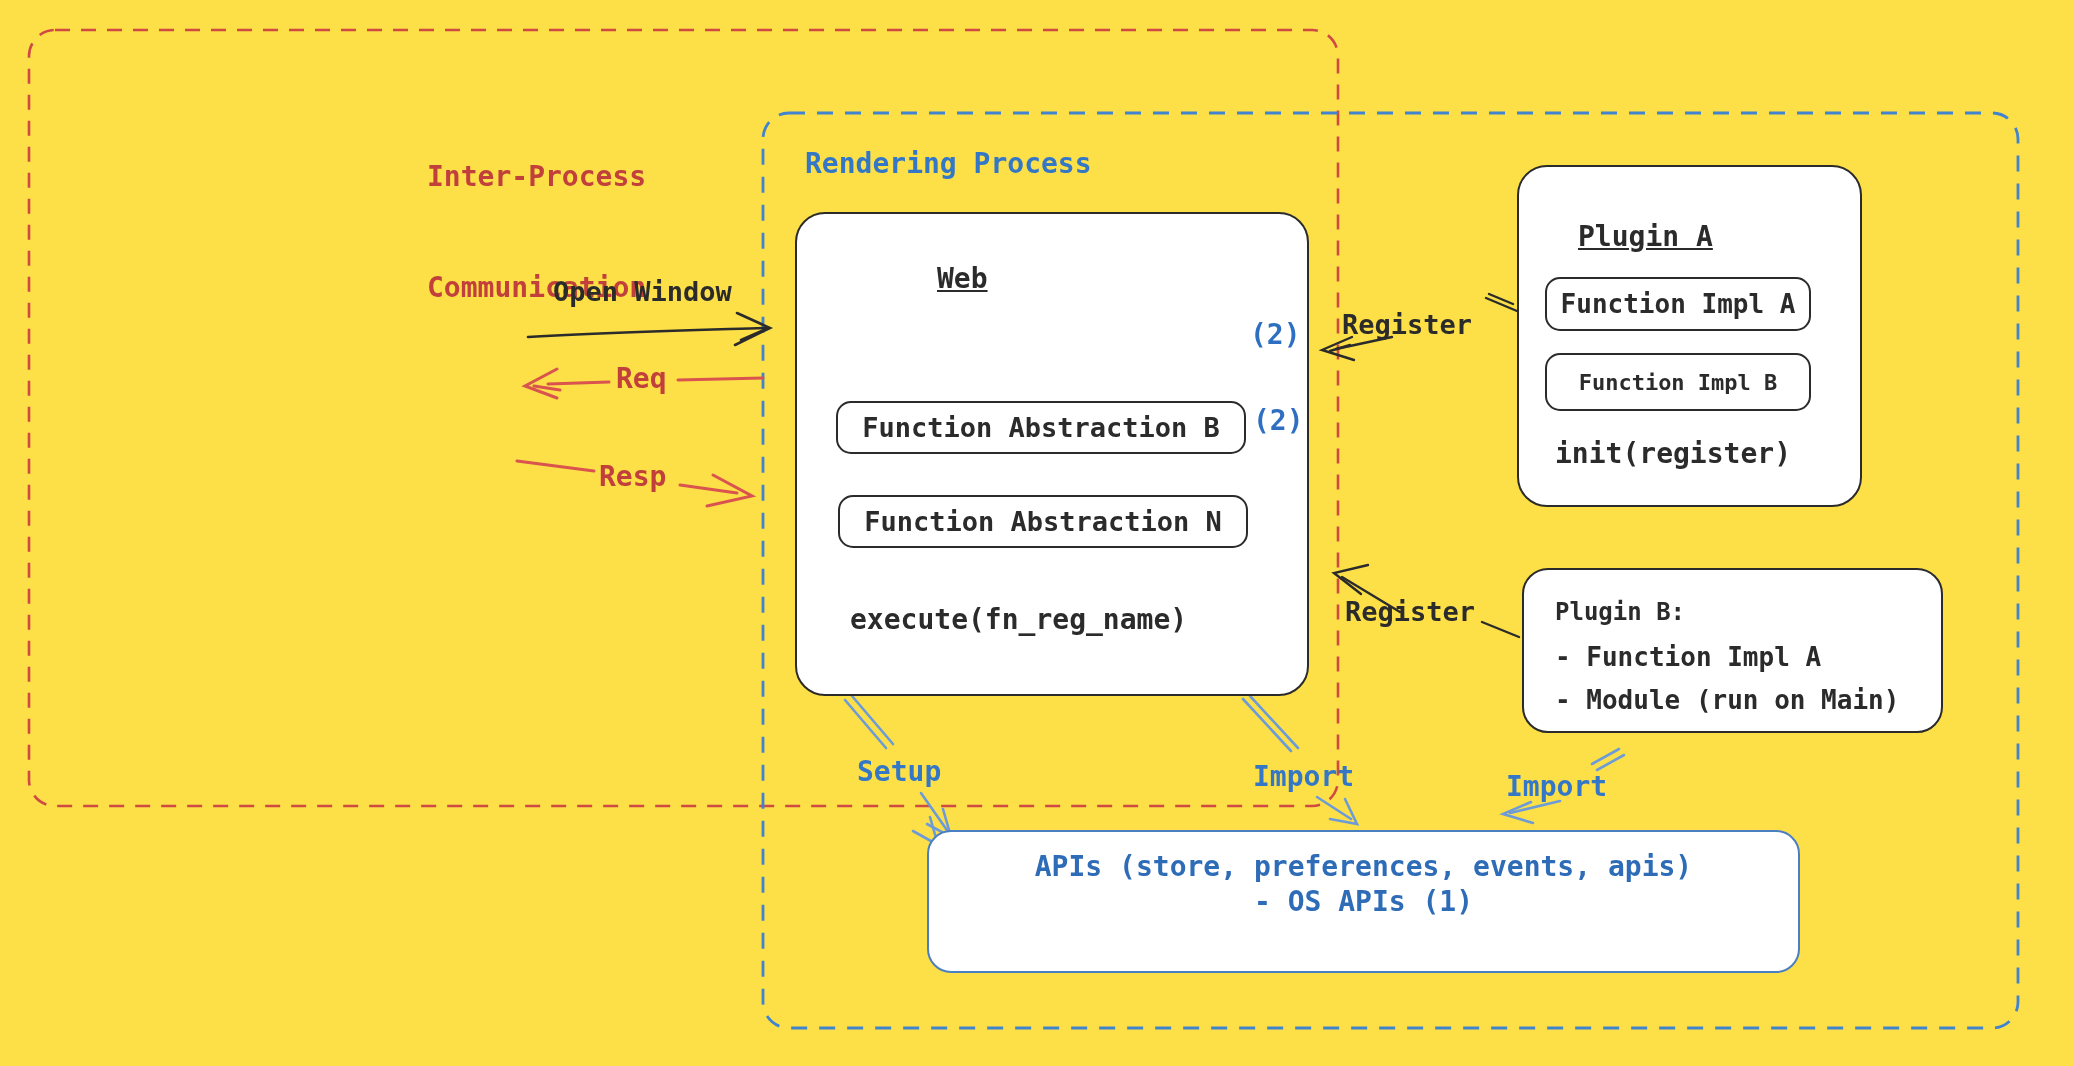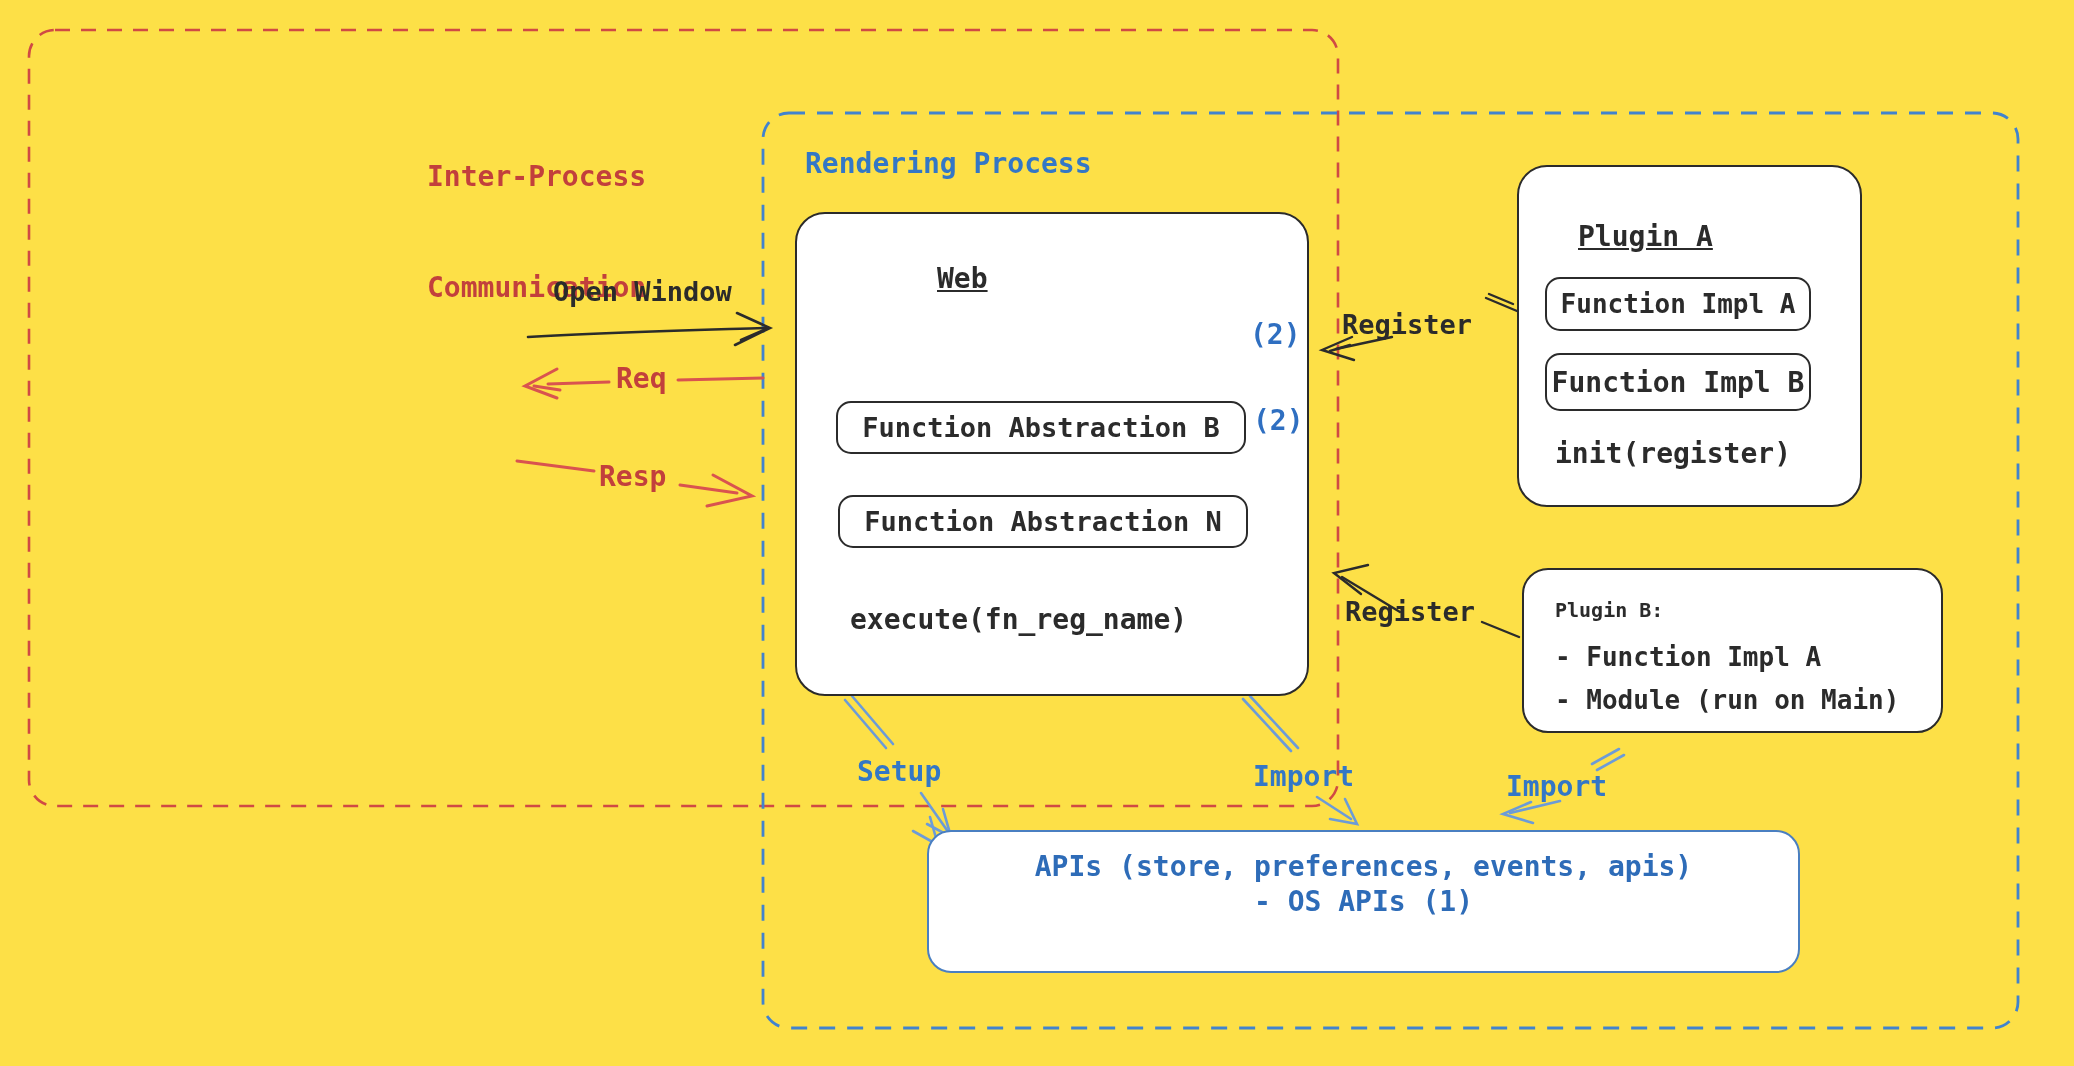--- a/index.html
+++ b/index.html
@@ -110,29 +110,29 @@
 
   <div class="lbl ref" style="left:1250px;top:318px;font-size:28px;">(2)</div>
   <div class="lbl ref" style="left:1253px;top:404px;font-size:28px;">(2)</div>
 
   <div class="node" style="left:1517px;top:165px;width:345px;height:342px;">
     <div class="lbl title" style="left:59px;top:53px;">Plugin A</div>
 
     <div class="subnode" style="left:26px;top:110px;width:266px;height:54px;font-size:26px;">
       <span>Function Impl A</span>
     </div>
-    <div class="subnode" style="left:26px;top:186px;width:266px;height:58px;font-size:28px;">
+    <div class="subnode" style="left:26px;top:186px;width:266px;height:58px;font-size:22px;">
       <span>Function Impl B</span>
     </div>
 
     <div class="lbl mono600" style="left:36px;top:270px;font-size:28px;">init(register)</div>
   </div>
 
   <div class="node" style="left:1522px;top:568px;width:421px;height:165px;border-radius:26px;">
-    <div class="lbl mono600" style="left:31px;top:28px;font-size:20px;">Plugin B:</div>
+    <div class="lbl mono600" style="left:31px;top:28px;font-size:24px;">Plugin B:</div>
     <div class="lbl mono600" style="left:31px;top:72px;font-size:26px;">- Function Impl A</div>
     <div class="lbl mono600" style="left:31px;top:115px;font-size:26px;">- Module (run on Main)</div>
   </div>
 
   <div class="core-box" style="left:927px;top:830px;width:873px;height:143px;">
     <div>APIs (store, preferences, events, apis)</div>
     <div>- OS APIs (1)</div>
   </div>
 
   <div class="lbl mono600" style="left:553px;top:276px;">Open Window</div>

